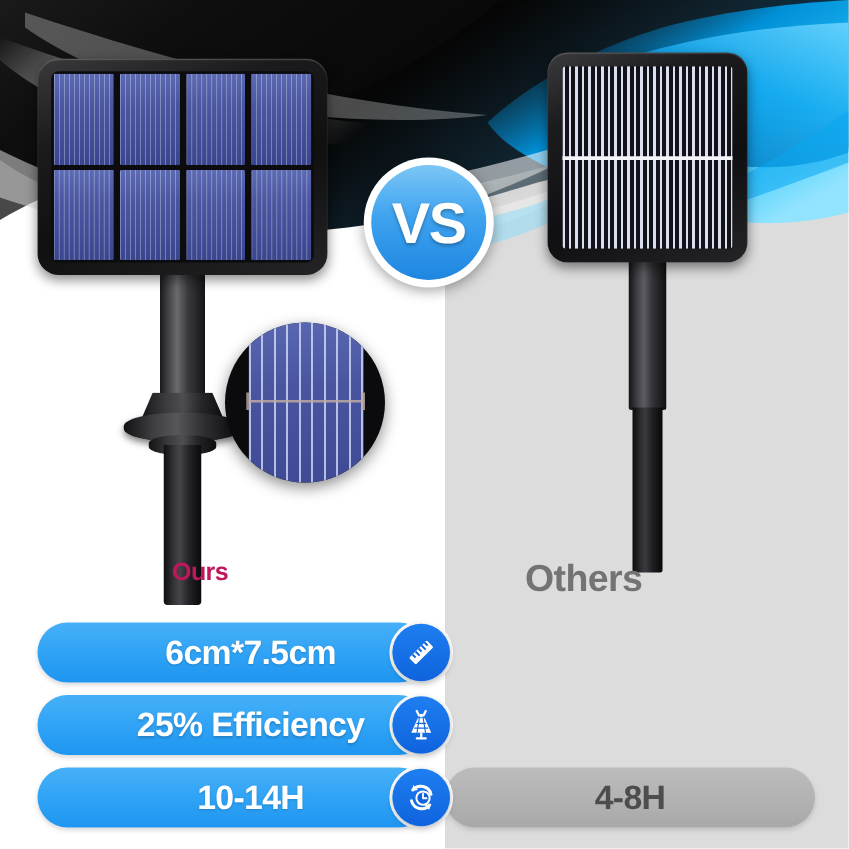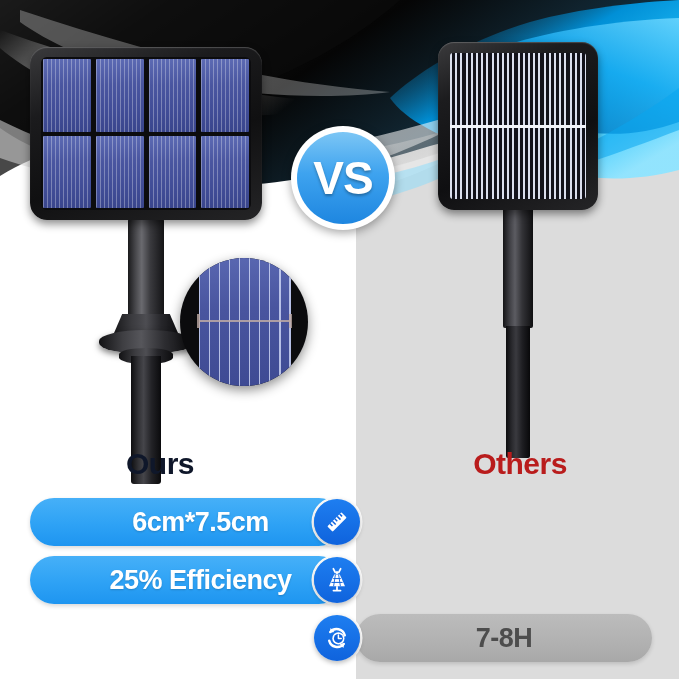--- a/index.html
+++ b/index.html
@@ -136,27 +136,27 @@
   .vs-text{
     font-family:"Liberation Sans", sans-serif;
     font-weight:bold;font-size:46px;color:#ffffff;letter-spacing:-1px;
     text-shadow:0 2px 3px rgba(0,0,0,.30);
     line-height:1;
   }
 
   
   .head-ours{
     position:absolute;left:60px;top:447px;width:200px;text-align:center;
-    font-size:30px;font-weight:bold;color:#0f172a;
+    font-size:20px;font-weight:bold;color:#be185d;
     font-family:"Liberation Sans Narrow","Liberation Sans",sans-serif;
     letter-spacing:-.5px;
   }
   .head-others{
-    position:absolute;left:420px;top:447px;width:200px;text-align:center;
-    font-size:30px;font-weight:bold;color:#b91c1c;
+    position:absolute;left:420px;top:447px;width:200px;
+    font-size:30px;font-weight:bold;color:#737373;
     font-family:"Liberation Sans Narrow","Liberation Sans",sans-serif;
     letter-spacing:-.5px;
   }
 
   
   .rows{position:absolute;left:0;top:498px;width:679px;}
   .row{position:relative;height:48px;margin-bottom:10px;}
   .pill{
     position:absolute;top:0;height:48px;border-radius:24px;
     display:flex;align-items:center;justify-content:center;
@@ -338,22 +338,25 @@
           <path d="M12.4 8.6 L10.6 20.2" stroke="#0f63dd" stroke-width="0.9" fill="none"></path>
           <path d="M15.6 8.6 L17.4 20.2" stroke="#0f63dd" stroke-width="0.9" fill="none"></path>
 
           <rect x="13.1" y="20.2" width="1.8" height="4" fill="#ffffff"></rect>
           <rect x="9.6" y="23.8" width="8.8" height="1.8" rx="0.8" fill="#ffffff"></rect>
         </svg>
       </div>
     </div>
 
     <div class="row">
+      <div class="pill pill-ours">
+        <span class="pill-text">10-14H</span>
+      </div>
       <div class="pill pill-others">
-        <span class="pill-text">7-8H</span>
+        <span class="pill-text">4-8H</span>
       </div>
       <div class="row-icon">
         <svg width="28" height="28" viewBox="0 0 28 28">
 
           <path d="M21.8 11.4 A8.4 8.4 0 0 0 7.2 8.0" stroke="#ffffff" stroke-width="2.4" fill="none" stroke-linecap="round"></path>
           <path d="M6.2 16.6 A8.4 8.4 0 0 0 20.8 20.0" stroke="#ffffff" stroke-width="2.4" fill="none" stroke-linecap="round"></path>
           <path d="M7.6 4.0 L6.6 8.8 L11.4 8.0 Z" fill="#ffffff"></path>
           <path d="M20.4 24.0 L21.4 19.2 L16.6 20.0 Z" fill="#ffffff"></path>
 
           <circle cx="15.4" cy="14.4" r="6.1" fill="#ffffff"></circle>

